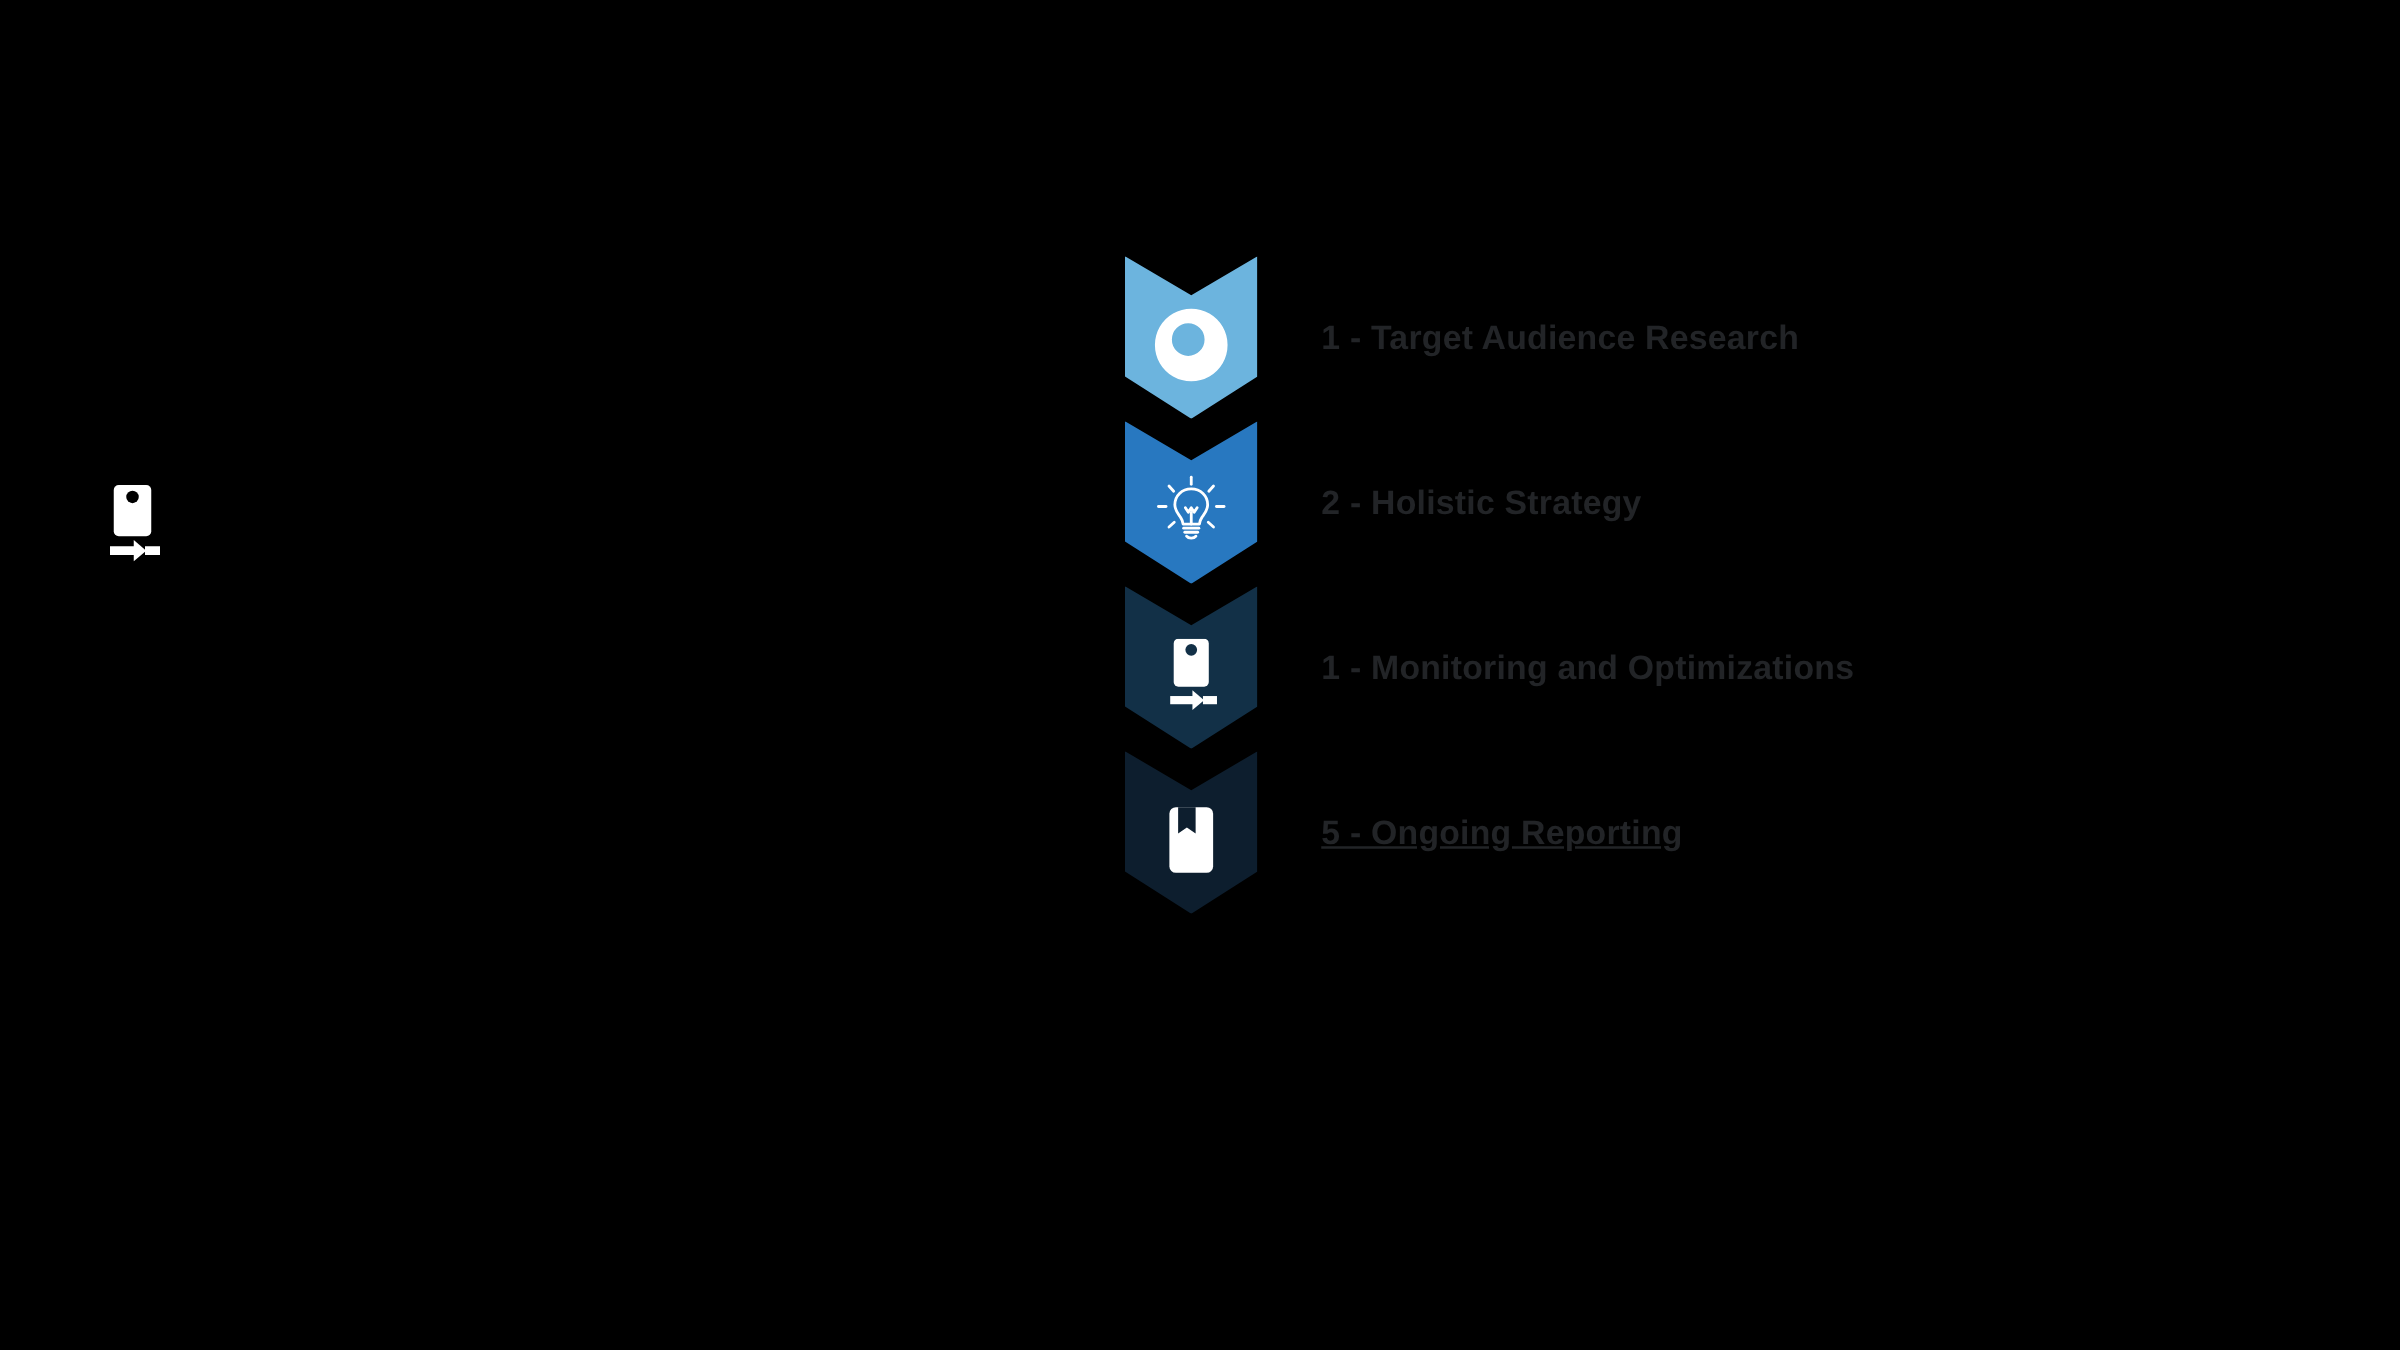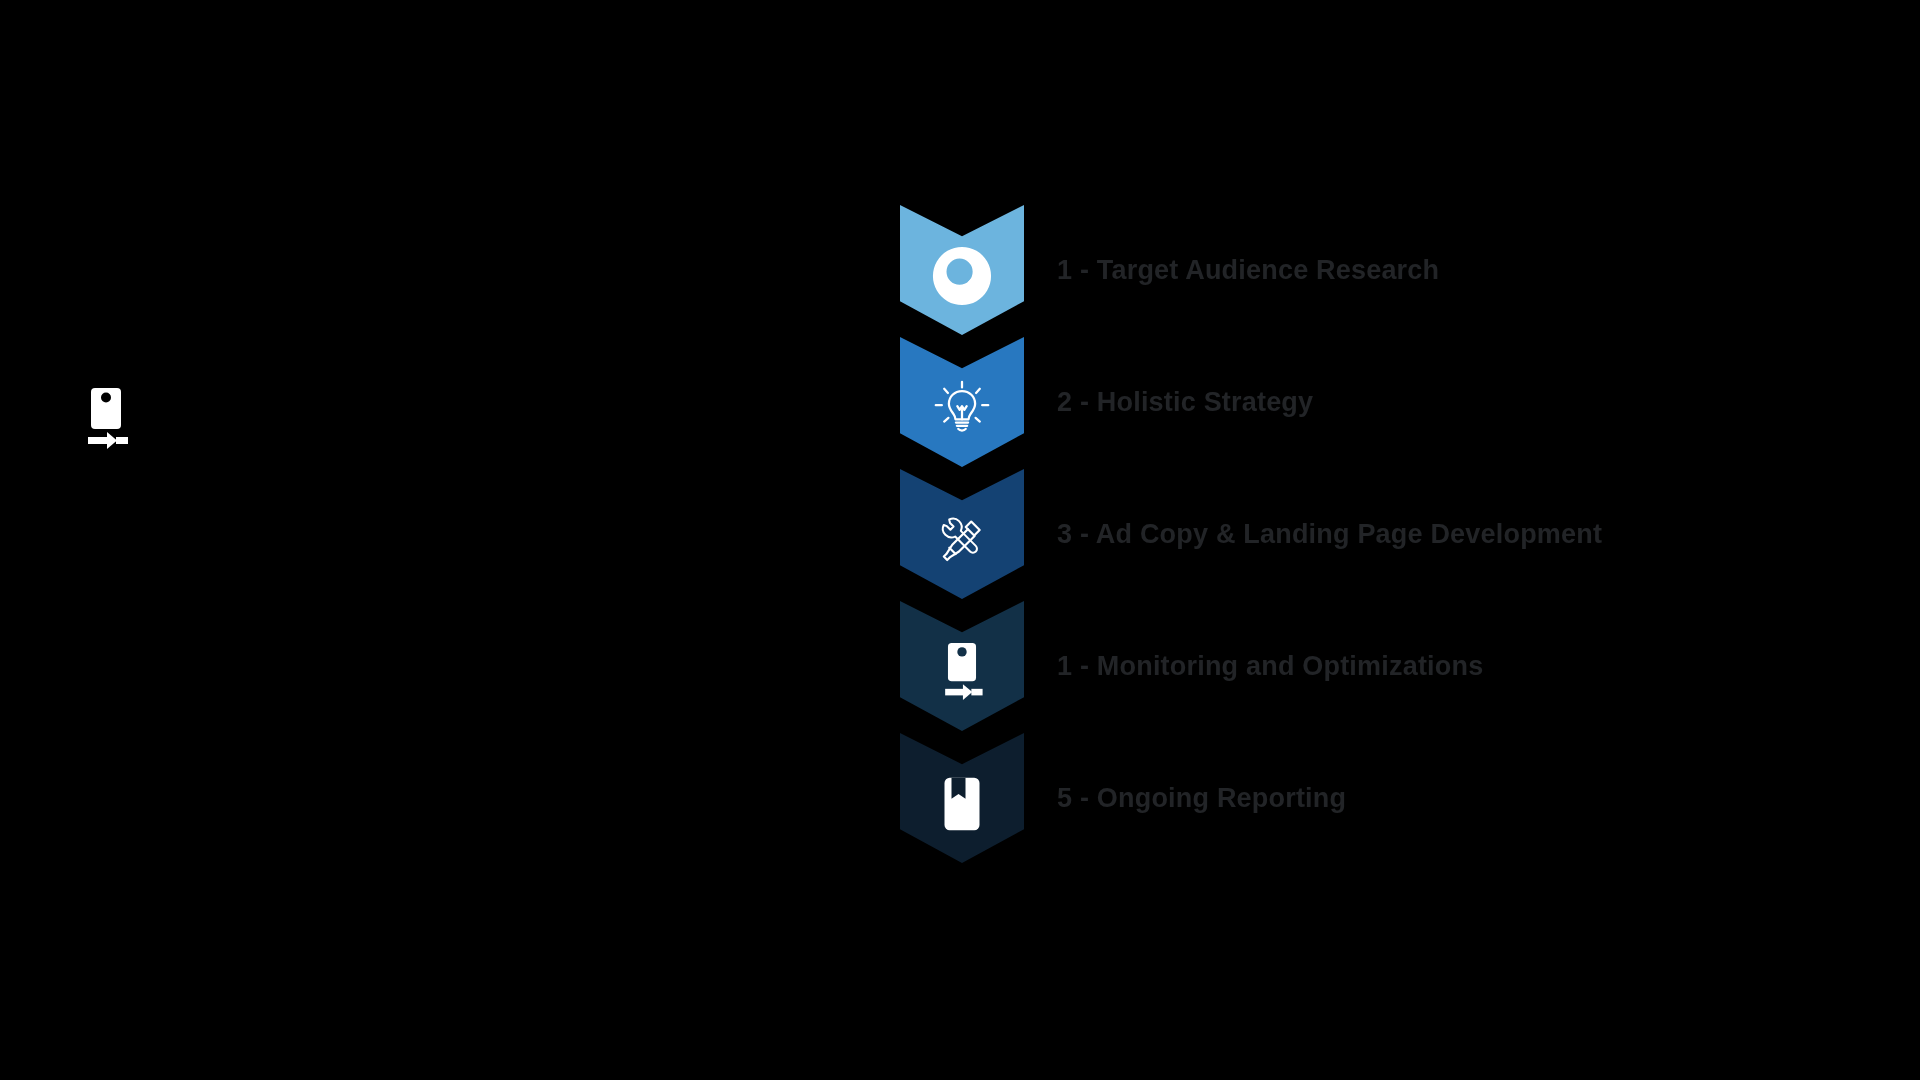--- a/index.html
+++ b/index.html
@@ -27,21 +27,21 @@
   
   #funnel {
     position: absolute;
     left: 900px;
     top: 205px;
     width: 124px;
   }
 
   .step {
     position: relative;
-    width: 124px;
+    width: 106px;
     height: 130px;
     margin-bottom: 2px;
   }
 
   
   .chev {
     position: absolute;
     inset: 0;
     clip-path: polygon(
       0% 0%,
@@ -126,38 +126,20 @@
         <path d="M51 11.5 L47 16"></path>
         <path d="M4 29 L10.5 29"></path>
         <path d="M53.5 29 L60 29"></path>
         <path d="M13 46.5 L17.5 42.5"></path>
         <path d="M51 46.5 L46.5 42.5"></path>
       </svg>
     </div>
     <div class="step-label" style="color: rgb(34, 36, 39); text-align: center;">2 - Holistic Strategy</div>
   </div>
 
-  <div class="step">
-    <div class="chev" style="background: rgb(20, 66, 115);"></div>
-    <div class="step-icon">
-      <svg viewBox="0 0 64 64" width="60" height="60" fill="none" stroke="#ffffff" stroke-width="2.6" stroke-linecap="round" stroke-linejoin="round">
-
-        <path d="M20.5 7 L25 11.5 L21 15.5 L16.5 11 L12.5 9.5
-                 C10.5 13.5 11.2 18.6 14.6 22 C18 25.4 23 26.1 27 24.2
-                 L46 43.2 C48 45.2 51.2 45.2 53.2 43.2
-                 C55.2 41.2 55.2 38 53.2 36 L34.2 17
-                 C36.1 13 35.4 8 32 4.6 C28.6 1.2 23.5 0.5 19.5 2.5 Z" transform="translate(2,8) scale(0.84)"></path>
-
-        <path d="M44.5 9.5 L54.5 19.5 L48 26 L38 16 Z" transform="translate(0,2) scale(0.9) translate(2,2)"></path>
-        <path d="M40.5 18.5 L22 37 L15 48 L12 51 L16 55 L19 52 L30 45 L48.5 26.5" transform="translate(0,2) scale(0.9) translate(2,2)"></path>
-        <path d="M18.5 40.5 L26 48" transform="translate(0,2) scale(0.9) translate(2,2)"></path>
-      </svg>
-    </div>
-    <div class="step-label" style="color: rgb(34, 36, 39);">3 - Ad Copy &amp; Landing Page Development</div>
-  </div>
 
   <div class="step">
     <div class="chev" style="background: rgb(18, 48, 71);"></div>
     <div class="step-icon">
       <svg viewBox="0 0 46 62" width="44" height="58">
         <rect x="8" y="0" width="30" height="41" rx="4" fill="#ffffff"></rect>
         <circle cx="23" cy="9.5" r="5" fill="#123047"></circle>
         <rect x="5" y="49" width="21" height="7" fill="#ffffff"></rect>
         <path d="M24 44 L34 52.5 L24 61 Z" fill="#ffffff"></path>
         <rect x="33" y="49" width="12" height="7" fill="#ffffff"></rect>
@@ -167,16 +149,16 @@
   </div>
 
   <div class="step">
     <div class="chev" style="background: rgb(13, 30, 46);"></div>
     <div class="step-icon">
       <svg viewBox="0 0 48 60" width="42" height="54">
         <rect x="4" y="0" width="40" height="60" rx="6" fill="#ffffff"></rect>
         <path d="M12 0 L28 0 L28 24 L20 18.5 L12 24 Z" fill="#0d1e2e"></path>
       </svg>
     </div>
-    <div class="step-label" style="color: rgb(34, 36, 39);">5 - Ongoing Reporting</div>
+    <div class="step-label" style="color: rgb(34, 36, 39); text-decoration: underline;">5 - Ongoing Reporting</div>
   </div>
 
 </div>
 
 </body></html>

